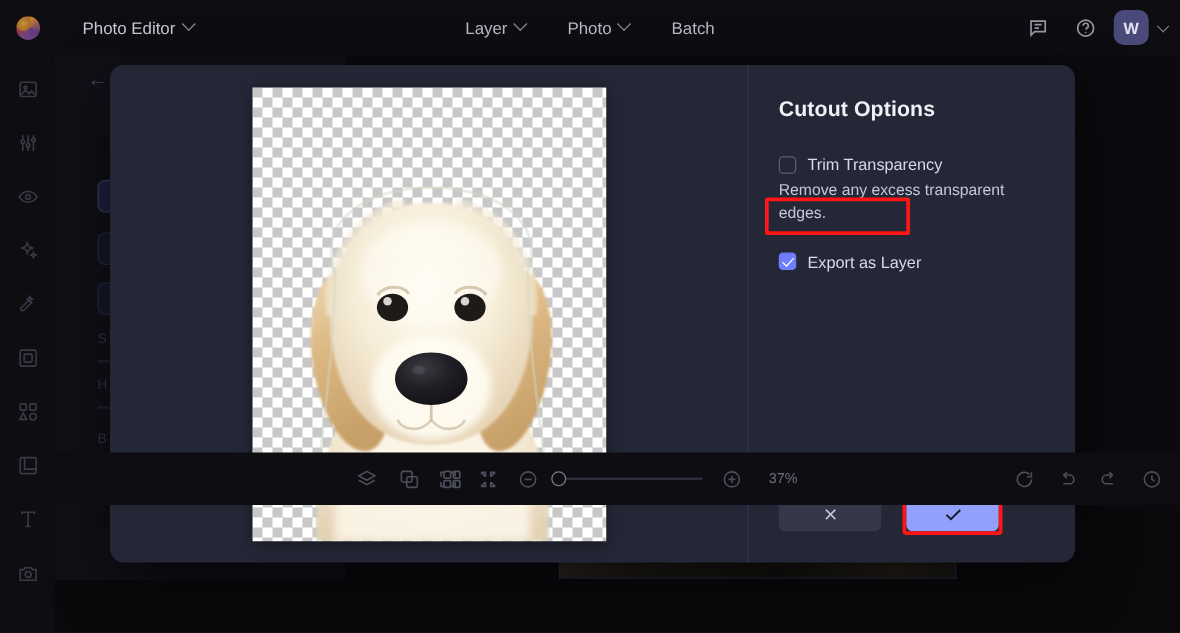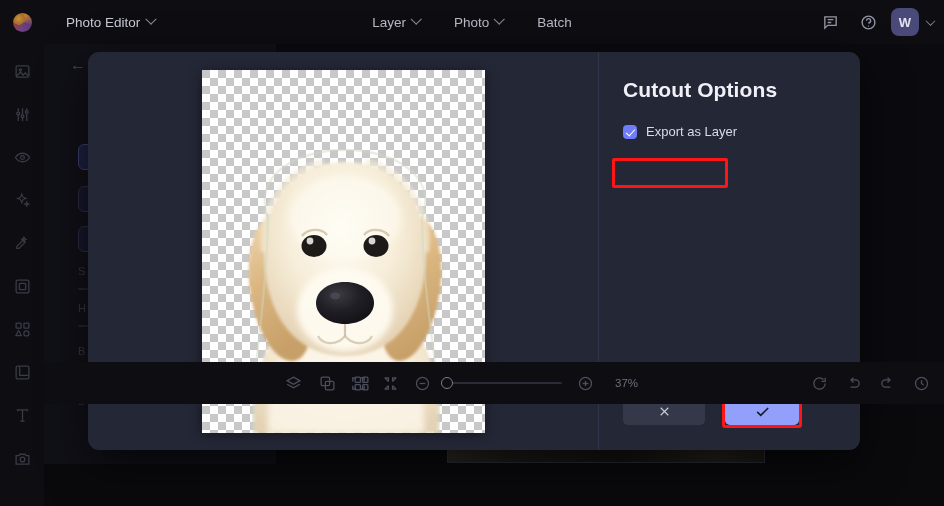--- a/index.html
+++ b/index.html
@@ -123,21 +123,21 @@
   .dog { position: absolute; left: 0; top: 0; width: 100%; height: 100%; }
 
   .modal-divider {
     width: 1px; height: 100%;
     background: #31344a;
   }
   .modal-right {
     flex: 1; height: 100%; position: relative; padding: 26px 24px 0 24px;
   }
   .panel-title {
-    color: #f0f1f7; font-size: 21px; font-weight: 700; letter-spacing: .1px;
+    color: #f0f1f7; font-size: 17px; font-weight: 700; letter-spacing: .1px;
   }
   .opt-block { margin-top: 26px; }
   .opt-row { display: flex; align-items: center; gap: 9px; }
   .cb {
     width: 14px; height: 14px; border-radius: 3.5px;
     border: 1.4px solid #5b5f78; background: transparent;
     flex: 0 0 auto; cursor: pointer; position: relative;
   }
   .cb.on { background: #6f7dfb; border-color: #6f7dfb; }
   .cb.on::after {
@@ -398,20 +398,27 @@
           <path d="M52 363 C48 300 64 250 66 148 C50 104 96 80 143 80 C190 80 236 104 220 148 C222 250 240 302 236 363" stroke="#cfd6c0" stroke-width="2.4" fill="none" opacity=".45"></path>
         </svg>
       </div>
     </div>
 
     <div class="modal-divider"></div>
 
     <div class="modal-right">
       <div class="panel-title">Cutout Options</div>
 
+      <div class="opt-block">
+        <div class="opt-row">
+          <div class="cb"></div>
+          <div class="opt-label">Trim Transparency</div>
+        </div>
+        <div class="opt-desc">Remove any excess transparent edges.</div>
+      </div>
 
       <div class="opt-block2">
         <div class="opt-row">
           <div class="cb on"></div>
           <div class="opt-label">Export as Layer</div>
         </div>
       </div>
 
       <div class="modal-actions">
         <div class="btn-cancel">

